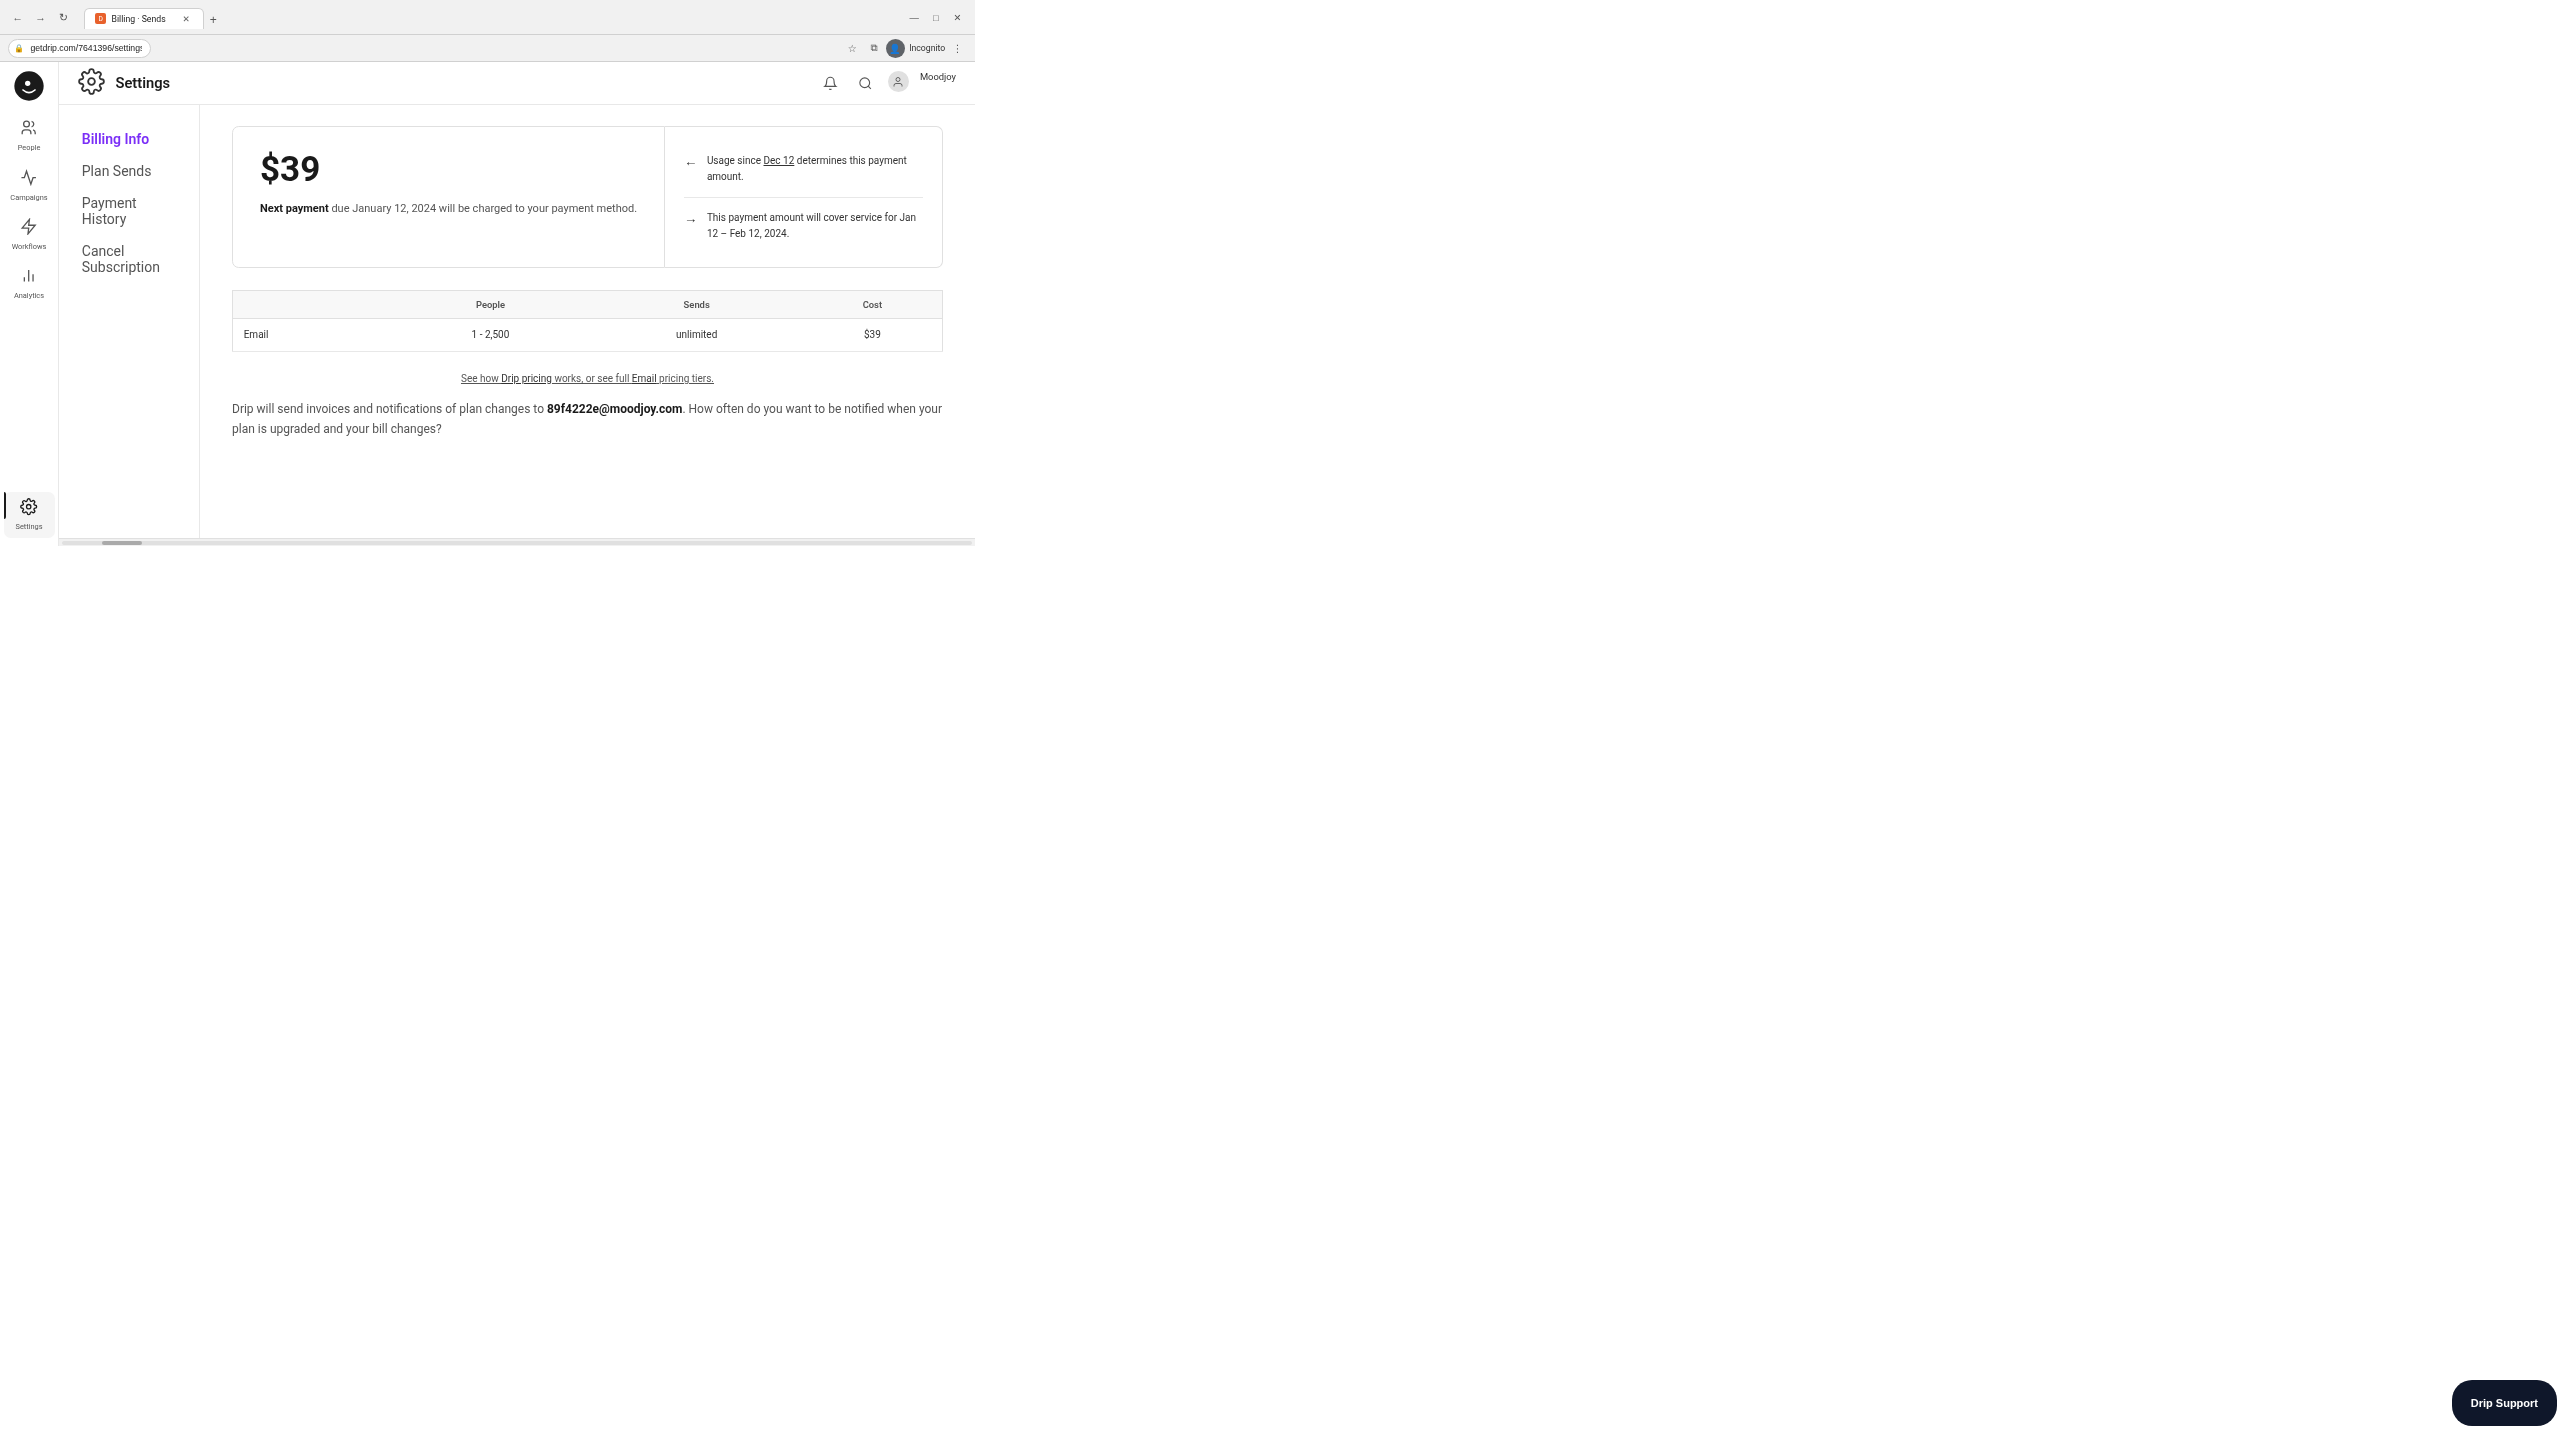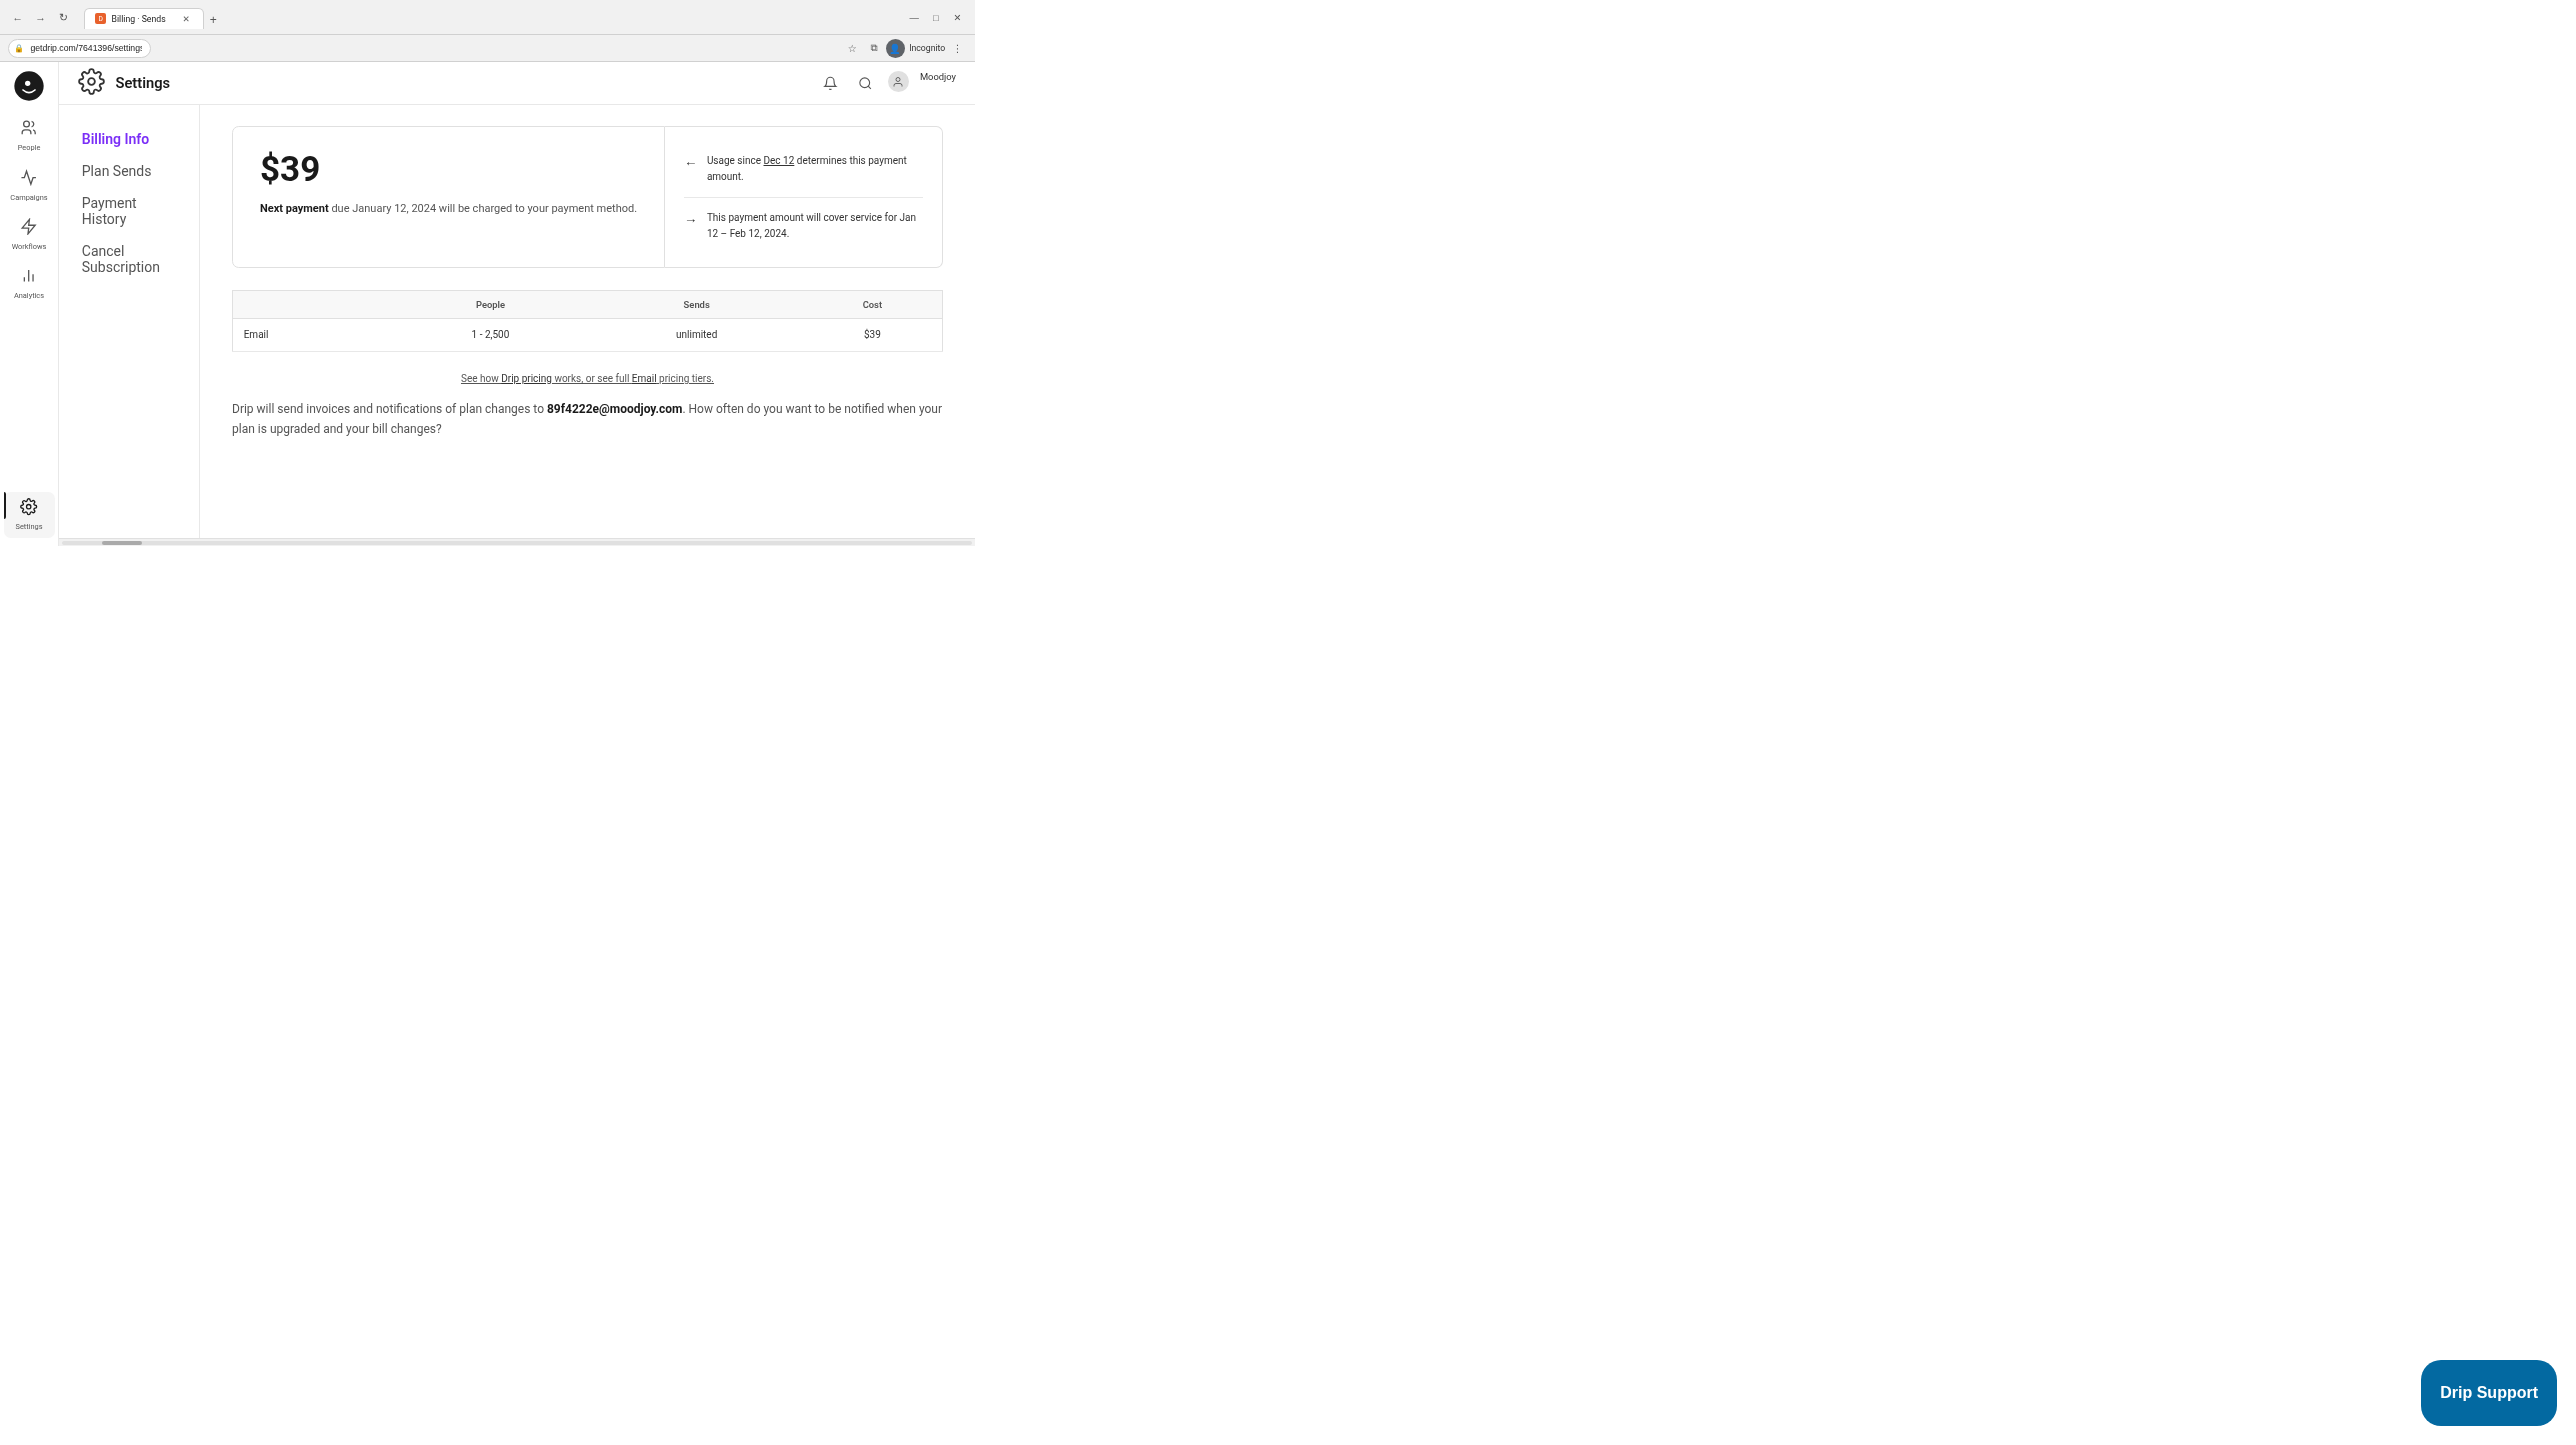--- a/index.html
+++ b/index.html
@@ -472,26 +472,26 @@
     .invoice-text .email-addr {
       font-weight: 700;
       color: #1a1a1a;
     }
 
     
     .drip-support-btn {
       position: fixed;
       bottom: 19px;
       right: 19px;
-      background: #0369a1;
+      background: #0f172a;
       color: #fff;
       border: none;
       border-radius: 20px;
-      padding: 24px 19px;
-      font-size: 16px;
+      padding: 17px 19px;
+      font-size: 11px;
       font-weight: 600;
       cursor: pointer;
       z-index: 100;
     }
 
     
     .bottom-scrollbar {
       height: 8px;
       background: #f1f1f1;
       border-top: 0.7px solid #e0e0e0;

